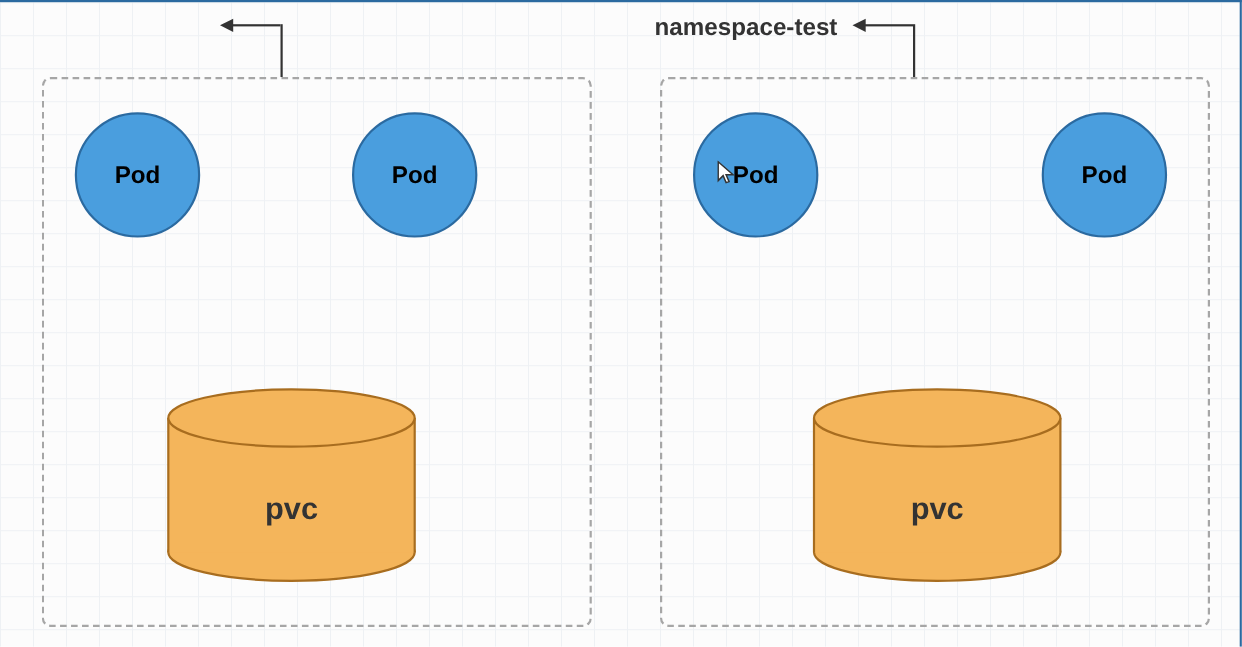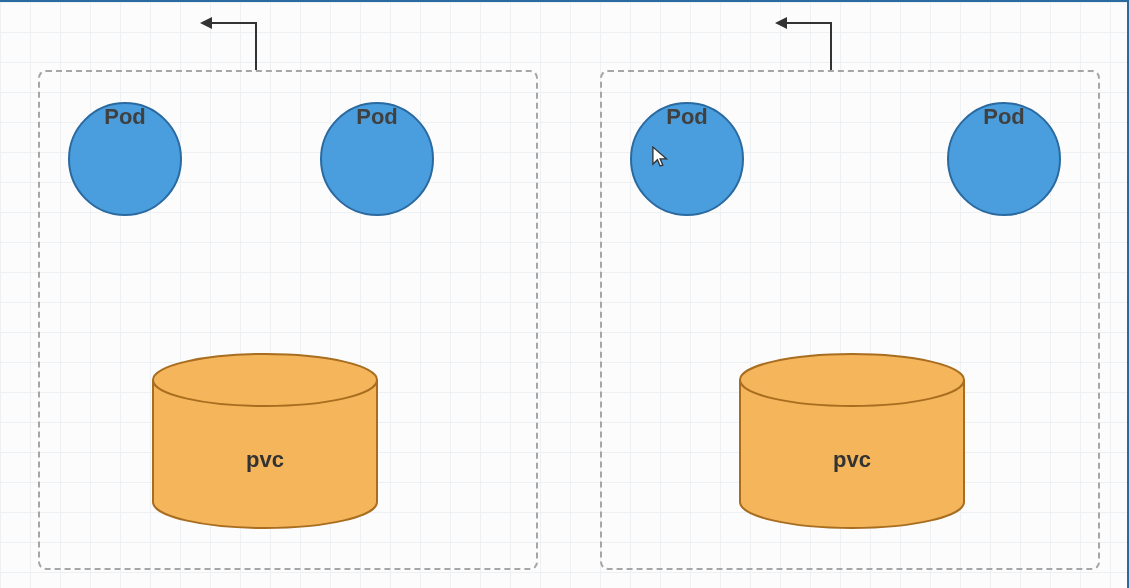--- a/index.html
+++ b/index.html
@@ -64,43 +64,44 @@
     box-sizing: border-box;
   }
   .pod {
     position: absolute;
     width: 110px;
     height: 110px;
     border-radius: 50%;
     background: #4a9ede;
     border: 2px solid #2b6aa0;
     display: flex;
+    align-items: center;
     justify-content: center;
     font-size: 22px;
     font-weight: 600;
-    color: #404040;
+    color: #000000;
   }
   .cursor-icon {
     position: absolute;
     width: 18px;
     height: 22px;
     pointer-events: none;
   }
   .pvc {
     position: absolute;
     width: 230px;
     height: 170px;
   }
   .pvc svg { display:block; }
   .pvc-label {
     position: absolute;
     left: 0; right: 0;
     top: 95px;
     text-align: center;
-    font-size: 22px;
+    font-size: 28px;
     font-weight: 600;
     color: #333;
   }
 </style>
 </head>
 <body>
 
 <div class="grid-bg"></div>
 
 <div class="canvas">
@@ -122,20 +123,21 @@
         <ellipse cx="115" cy="150" rx="112" ry="26" fill="#f4b55b" stroke="#a86d1f" stroke-width="2"></ellipse>
         <rect x="3" y="28" width="224" height="122" fill="#f4b55b" stroke="none"></rect>
         <line x1="3" y1="28" x2="3" y2="150" stroke="#a86d1f" stroke-width="2"></line>
         <line x1="227" y1="28" x2="227" y2="150" stroke="#a86d1f" stroke-width="2"></line>
         <ellipse cx="115" cy="28" rx="112" ry="26" fill="#f4b55b" stroke="#a86d1f" stroke-width="2"></ellipse>
       </svg>
       <div class="pvc-label">pvc</div>
     </div>
   </div>
 
+  <div class="ns-label" style="left:595px;">namespace-test</div>
   <div class="arrow" style="left:775px;">
     <div class="arrow-head" style="left:0px; top:-5px;"></div>
     <div class="arrow-line-h" style="left:10px; top:0px; width:45px;"></div>
     <div class="arrow-line-v" style="left:55px; top:0px; height:48px;"></div>
   </div>
   <div class="ns-box" style="left:600px;">
     <div class="pod" style="left:28px; top:30px;">
       <svg class="cursor-icon" style="left:20px; top:42px;" viewBox="0 0 20 24">
         <path d="M1 1 L1 20 L6 15 L9 22 L12 21 L9 14 L16 14 Z" fill="#fff" stroke="#333" stroke-width="1.5"></path>
       </svg>

